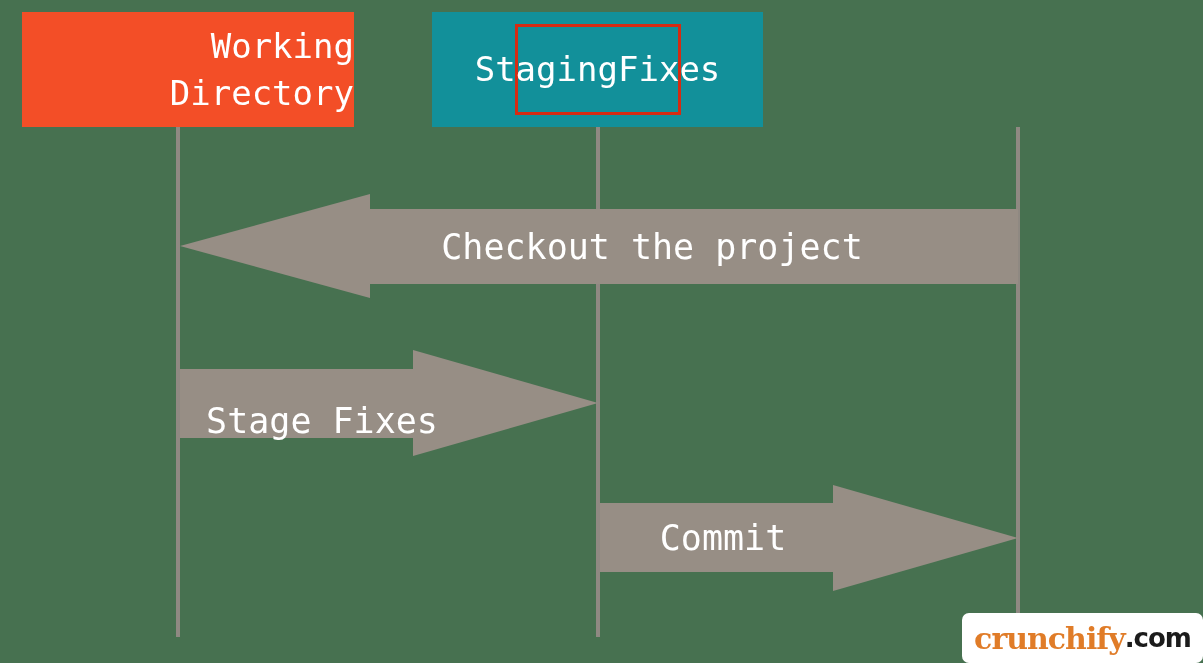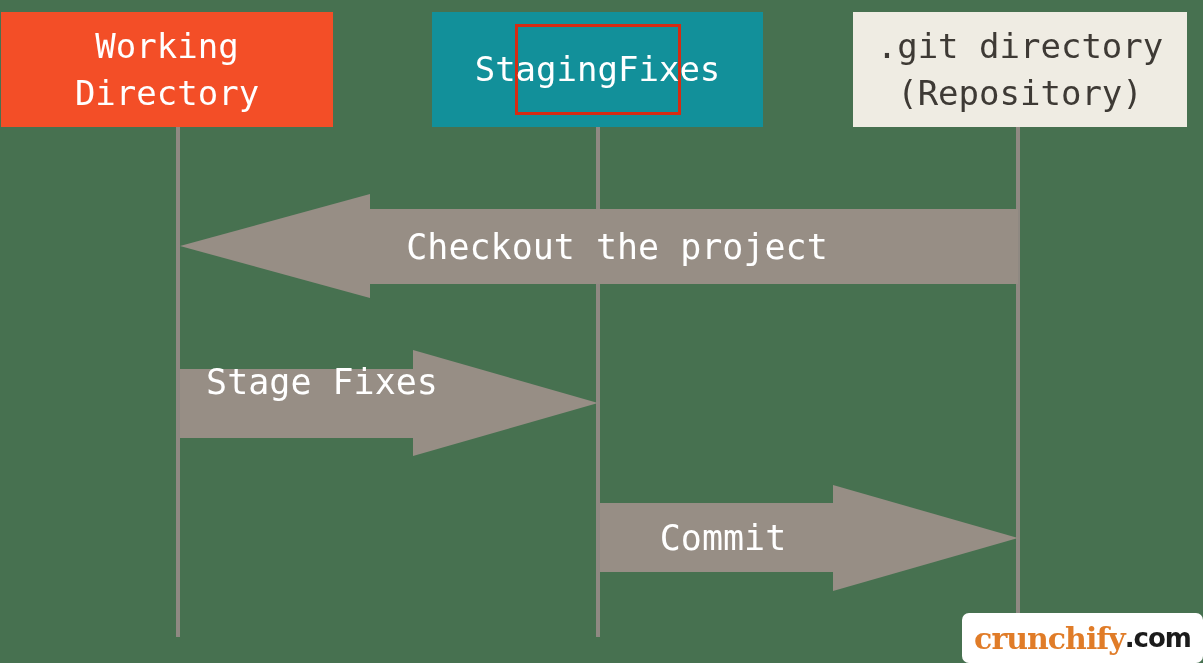--- a/index.html
+++ b/index.html
@@ -34,21 +34,21 @@
     height: 115px;
     display: flex;
     flex-direction: column;
     align-items: center;
     justify-content: center;
     text-align: center;
     font-size: 34px;
     line-height: 47px;
     color: var(--box-text-light);
   }
-  #box-working { left: 1px;  width: 332px; background: var(--box-working); }
+  #box-working { left: 22px;  width: 332px; background: var(--box-working); align-items: flex-end; }
   #box-staging { left: 432px; width: 331px; background: var(--box-staging); }
   #box-git     { left: 853px; width: 334px; background: var(--box-git); color: var(--box-text-dark); }
   .highlight-frame {
     border: 3px solid var(--staging-highlight);
     width: 166px;
     height: 91px;
     display: flex;
     flex-direction: row;
     align-items: center;
     justify-content: center;
@@ -97,22 +97,22 @@
   #commit-head   { left: 833px; top: 485px; }
 
   .arrow-label {
     position: absolute;
     transform: translate(-50%, -50%);
     color: var(--box-text-light);
     font-size: 35px;
     white-space: nowrap;
     z-index: 3;
   }
-  #checkout-label { left: 617px; top: 247px; }
-  #stage-label    { left: 322px; top: 382px; }
+  #checkout-label { left: 652px; top: 247px; }
+  #stage-label    { left: 322px; top: 421px; }
   #commit-label   { left: 723px; top: 538px; }
 
   
   #watermark {
     position: absolute;
     left: 962px;
     top: 613px;
     width: 241px;
     height: 50px;
     background: var(--logo-bg);
@@ -147,24 +147,20 @@
     <div>Directory</div>
   </div>
 
   <div class="node" id="box-staging">
     <div class="highlight-frame">
       <div>Staging</div>
       <div>Fixes</div>
     </div>
   </div>
 
-  <div class="node" id="box-git">
-    <div>.git directory</div>
-    <div>(Repository)</div>
-  </div>
 
   <div class="vline" id="line-working"></div>
   <div class="vline" id="line-staging"></div>
   <div class="vline" id="line-git"></div>
 
   <div class="arrow-body" id="checkout-body"></div>
   <div class="arrow-head head-left" id="checkout-head"></div>
   <div class="arrow-label" id="checkout-label">Checkout the project</div>
 
   <div class="arrow-body" id="stage-body"></div>

